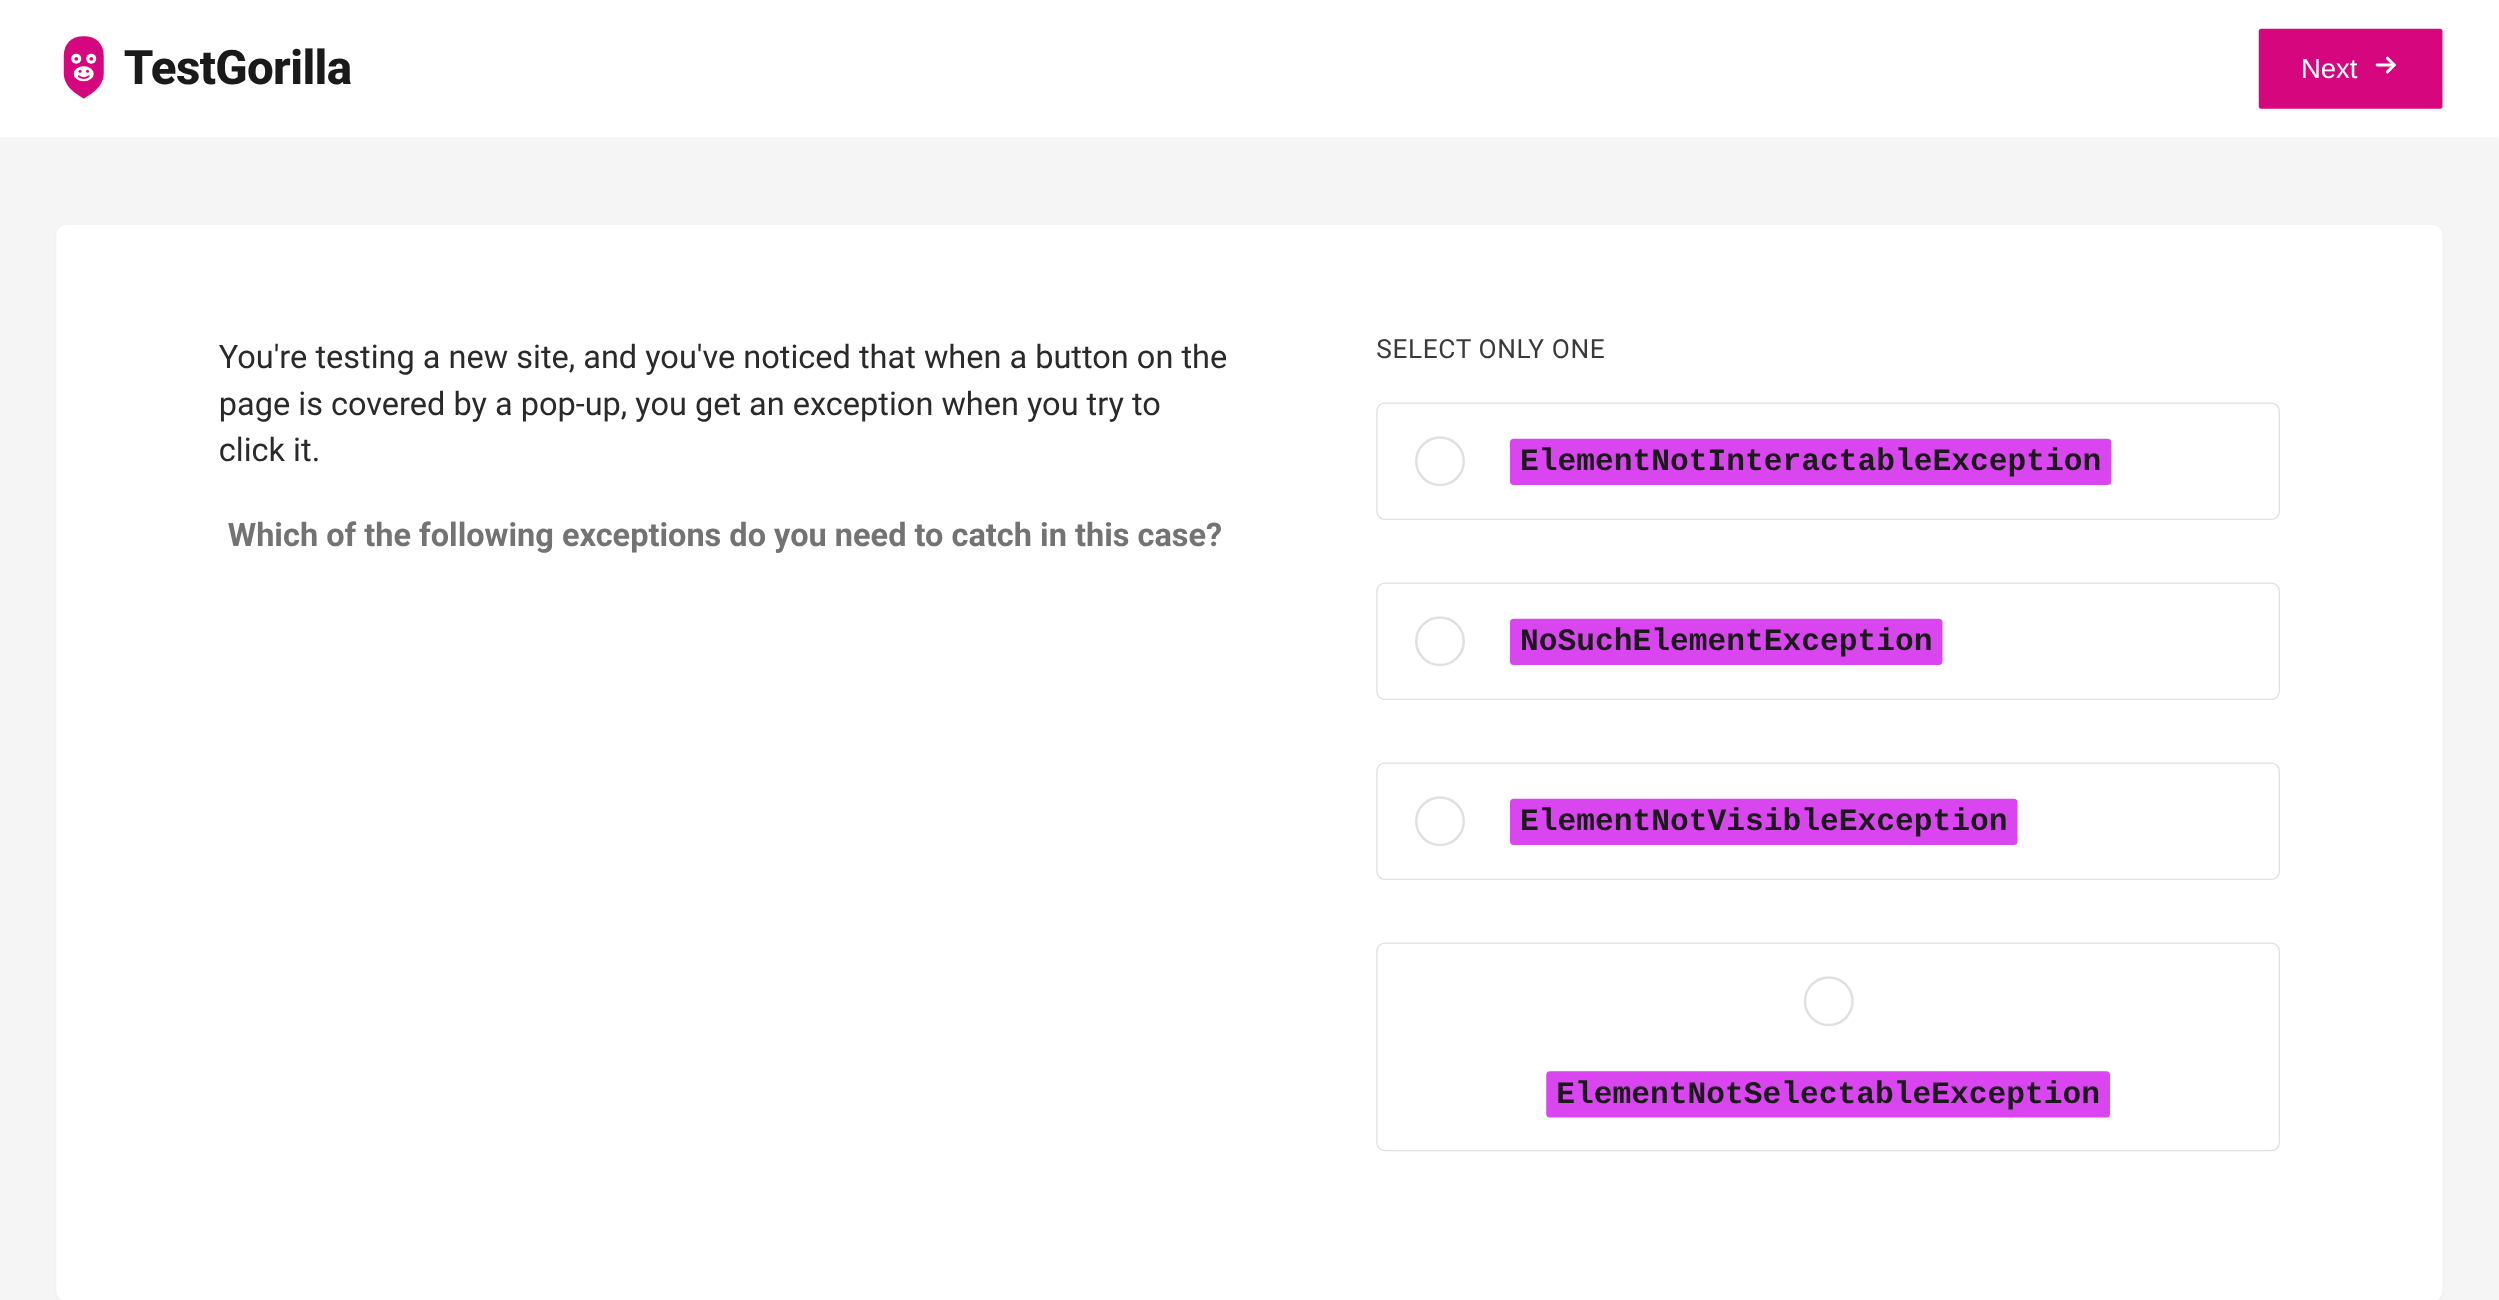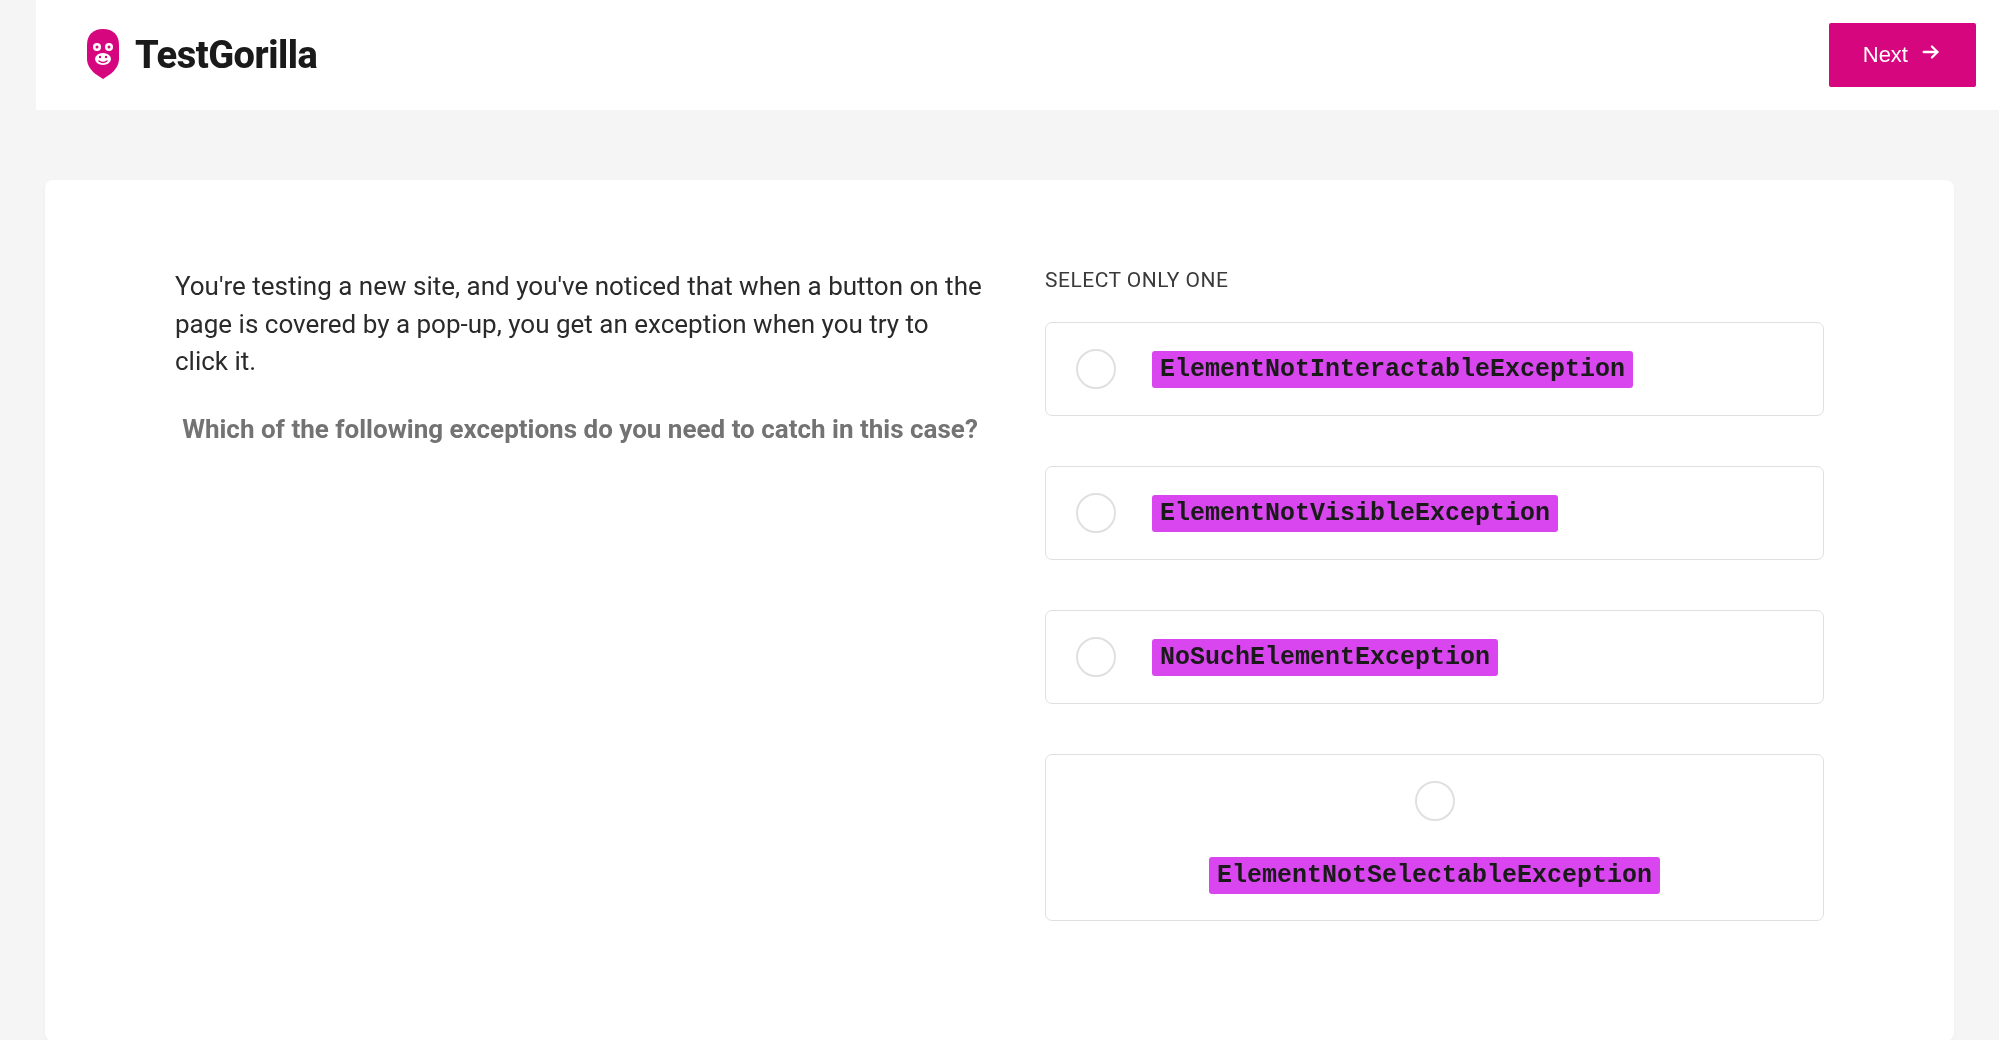--- a/index.html
+++ b/index.html
@@ -11,23 +11,22 @@
       font-family: -apple-system, BlinkMacSystemFont, 'Segoe UI', Roboto, Helvetica, Arial, sans-serif;
       background: #f5f5f5;
       width: 1999px;
       height: 1040px;
     }
     .header {
       background: #ffffff;
       display: flex;
       justify-content: space-between;
       align-items: center;
-      padding: 18px 23px 18px 45px;
+      padding: 18px 45px 18px 45px;
       height: 110px;
-      margin-left: 36px;
     }
     .logo-wrap {
       display: flex;
       align-items: center;
       gap: 10px;
     }
     .logo-icon {
       width: 44px;
       height: 52px;
     }
@@ -55,21 +54,21 @@
       height: 22px;
     }
     .main-area {
       padding: 70px 45px 40px 45px;
     }
     .card {
       background: #ffffff;
       border-radius: 8px;
       padding: 88px 130px 120px 130px;
       display: flex;
-      gap: 60px;
+      gap: 116px;
       box-shadow: 0 1px 3px rgba(0,0,0,0.04);
     }
     .question-col {
       flex: 0 0 810px;
     }
     .question-intro {
       font-size: 26px;
       line-height: 1.45;
       color: #2a2a2a;
       margin-bottom: 30px;
@@ -162,26 +161,26 @@
     <div class="answer-col">
       <div class="select-label">SELECT ONLY ONE</div>
 
       <div class="option">
         <span class="radio-circle"></span>
         <span class="option-text">ElementNotInteractableException</span>
       </div>
 
       <div class="option">
         <span class="radio-circle"></span>
-        <span class="option-text">ElementNotVisibleException</span>
+        <span class="option-text">NoSuchElementException</span>
       </div>
 
       <div class="option">
         <span class="radio-circle"></span>
-        <span class="option-text">NoSuchElementException</span>
+        <span class="option-text">ElementNotVisibleException</span>
       </div>
 
       <div class="option">
         <span class="radio-circle"></span>
         <span class="option-text">ElementNotSelectableException</span>
       </div>
 
     </div>
   </div>
 </div>

